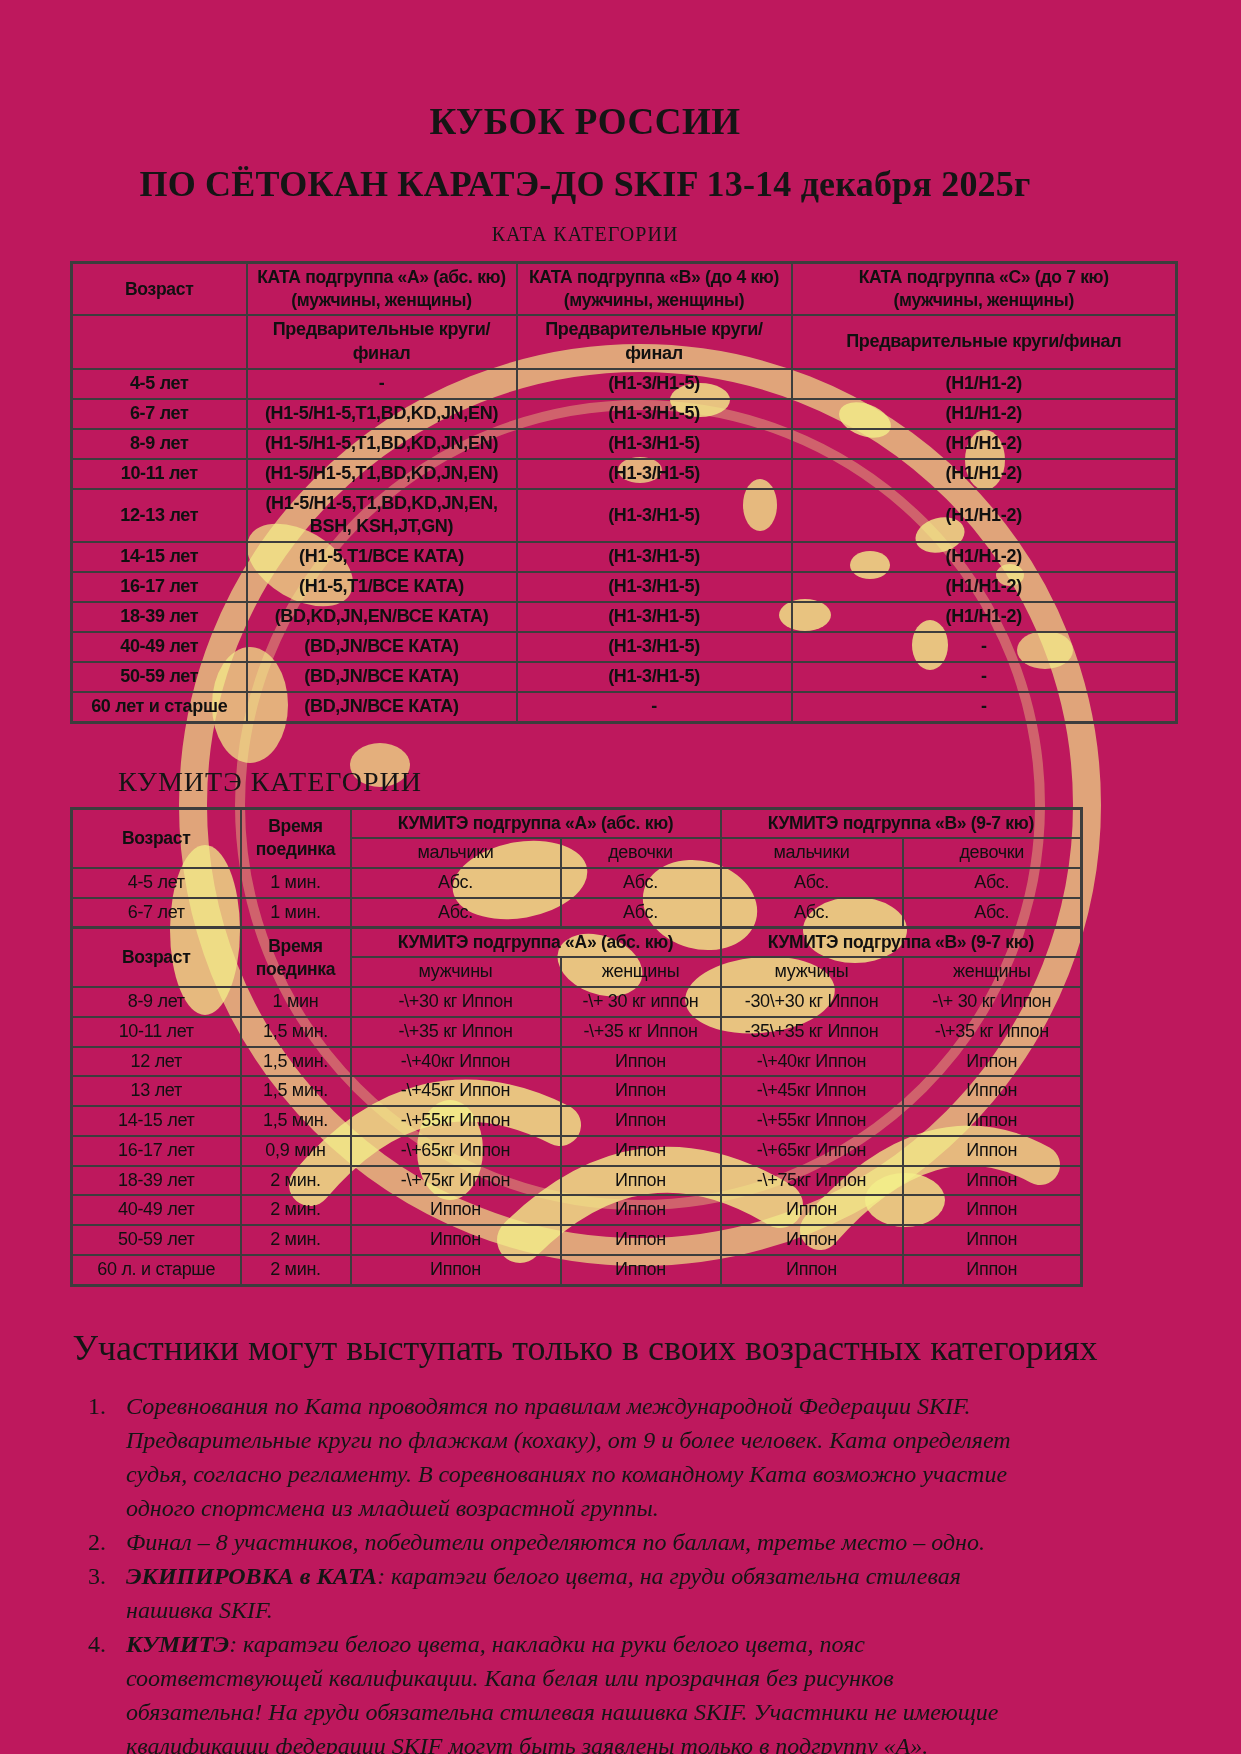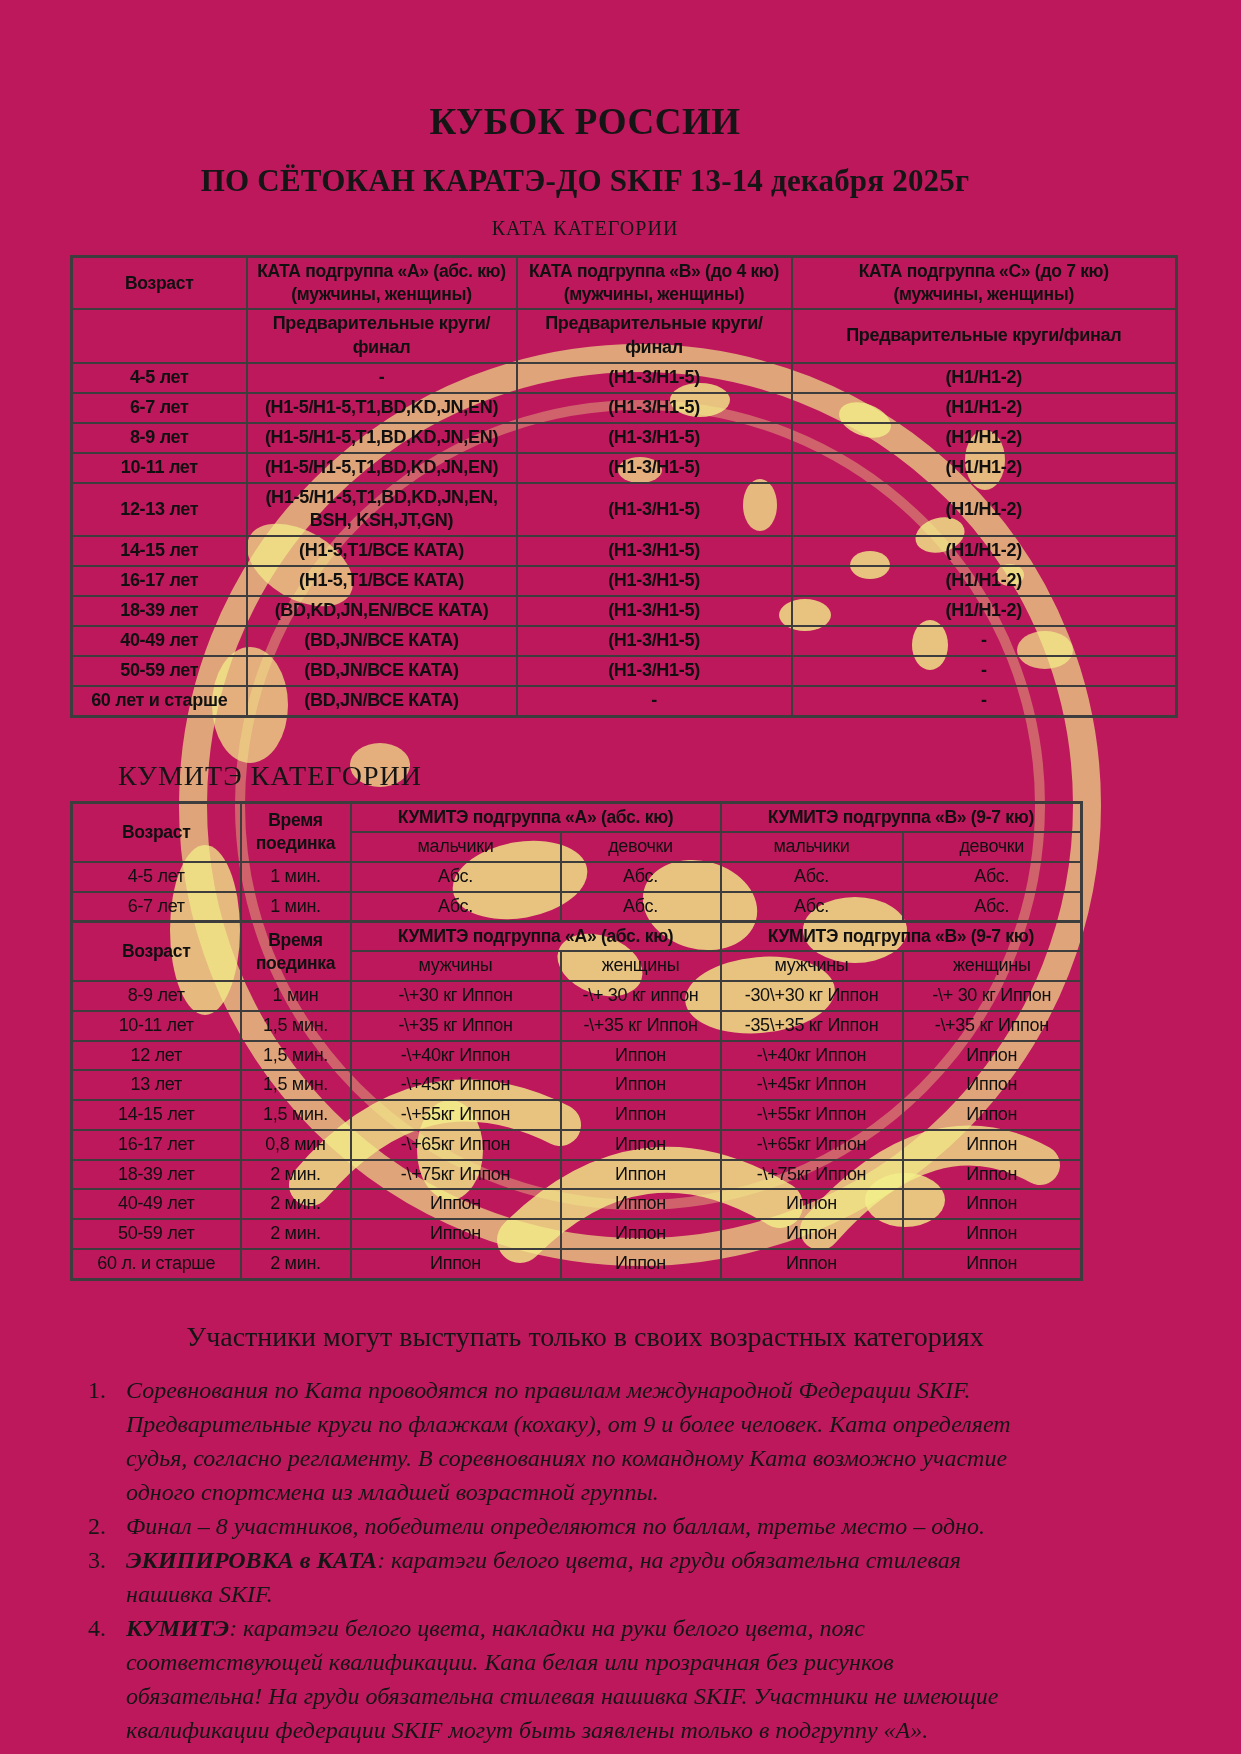--- a/index.html
+++ b/index.html
@@ -13,21 +13,21 @@
     position:absolute; inset:0; z-index:0; pointer-events:none;
   }
   .content { position:absolute; left:70px; top:0; width:1108px; z-index:1; }
   .center-col { width:1030px; }
 
   .title1 {
     margin:100px 0 0 0; font-size:37px; font-weight:bold;
     text-align:center; letter-spacing:.5px;
   }
   .title2 {
-    margin:20px 0 0 0; font-size:31px; font-weight:bold;
+    margin:20px 0 0 0; font-size:36px; font-weight:bold;
     text-align:center; letter-spacing:.2px;
   }
   .section-title {
     margin:18px 0 0 0; font-size:20px; font-weight:normal;
     text-align:center; letter-spacing:1px;
   }
   .kumite-title {
     margin:42px 0 0 48px; font-size:28px; font-weight:normal;
     text-align:left; letter-spacing:1px;
   }
@@ -44,21 +44,21 @@
     font-size:18px; line-height:1.32; letter-spacing:-0.3px;
     font-weight:normal; overflow:hidden;
   }
   th { font-weight:bold; font-size:17.5px; }
   .kata-table td { height:30px;font-weight:bold; }
   .kata-table .subhead td { height:29px; }
   .kumite-table td { height:27px; }
   .thick-top { border-top-width:3px; }
 
   .participants {
-    margin:40px 0 0 0; font-size:28px; font-weight:normal; text-align:center;
+    margin:40px 0 0 0; font-size:36px; font-weight:normal; text-align:center;
   }
   .notes { margin:20px 0 0 18px; width:1000px; font-size:24px; line-height:1.42; }
   .note { display:flex; align-items:flex-start; }
   .note-num { flex:0 0 38px; }
   .note-body { flex:1; max-width:905px;font-style:italic; }
   .note-bold { font-weight:bold; }
 </style>
 </head>
 <body>
 
@@ -316,21 +316,21 @@
             <td>14-15 лет</td>
             <td>1,5 мин.</td>
             <td>-\+55кг Иппон</td>
             <td>Иппон</td>
             <td>-\+55кг Иппон</td>
             <td>Иппон</td>
           </tr>
 
           <tr>
             <td>16-17 лет</td>
-            <td>0,8 мин</td>
+            <td>0,9 мин</td>
             <td>-\+65кг Иппон</td>
             <td>Иппон</td>
             <td>-\+65кг Иппон</td>
             <td>Иппон</td>
           </tr>
 
           <tr>
             <td>18-39 лет</td>
             <td>2 мин.</td>
             <td>-\+75кг Иппон</td>

